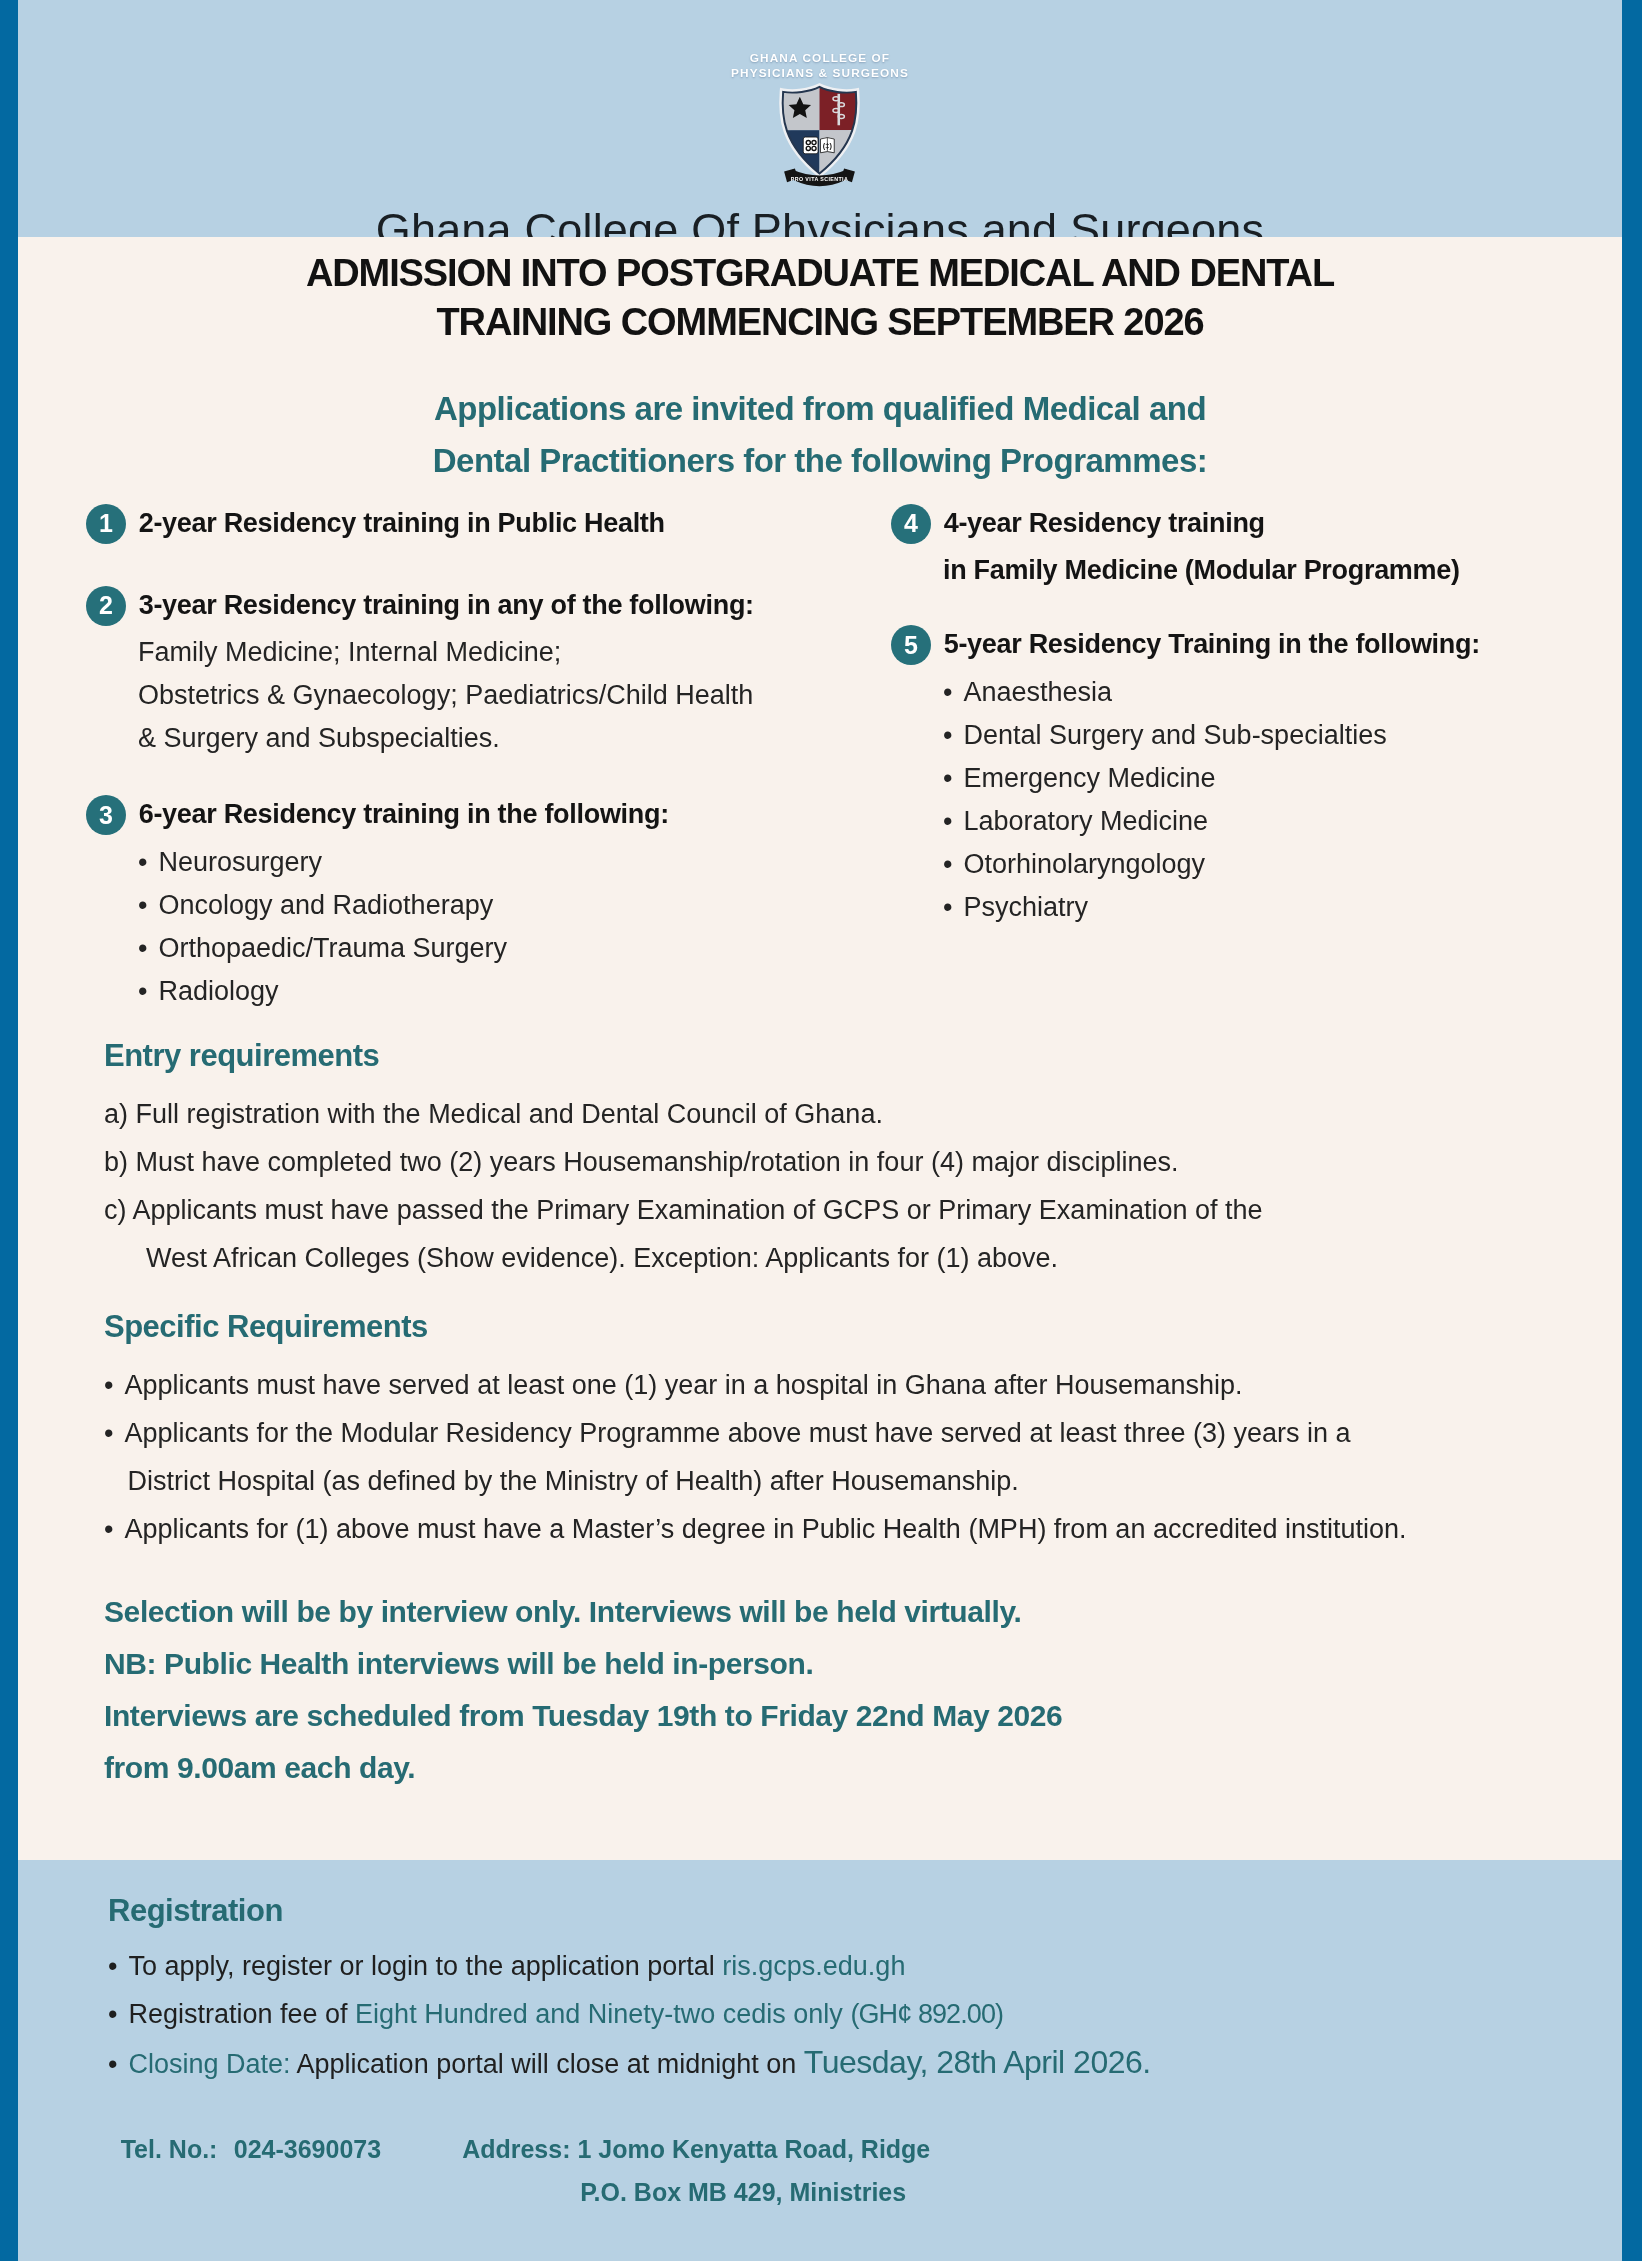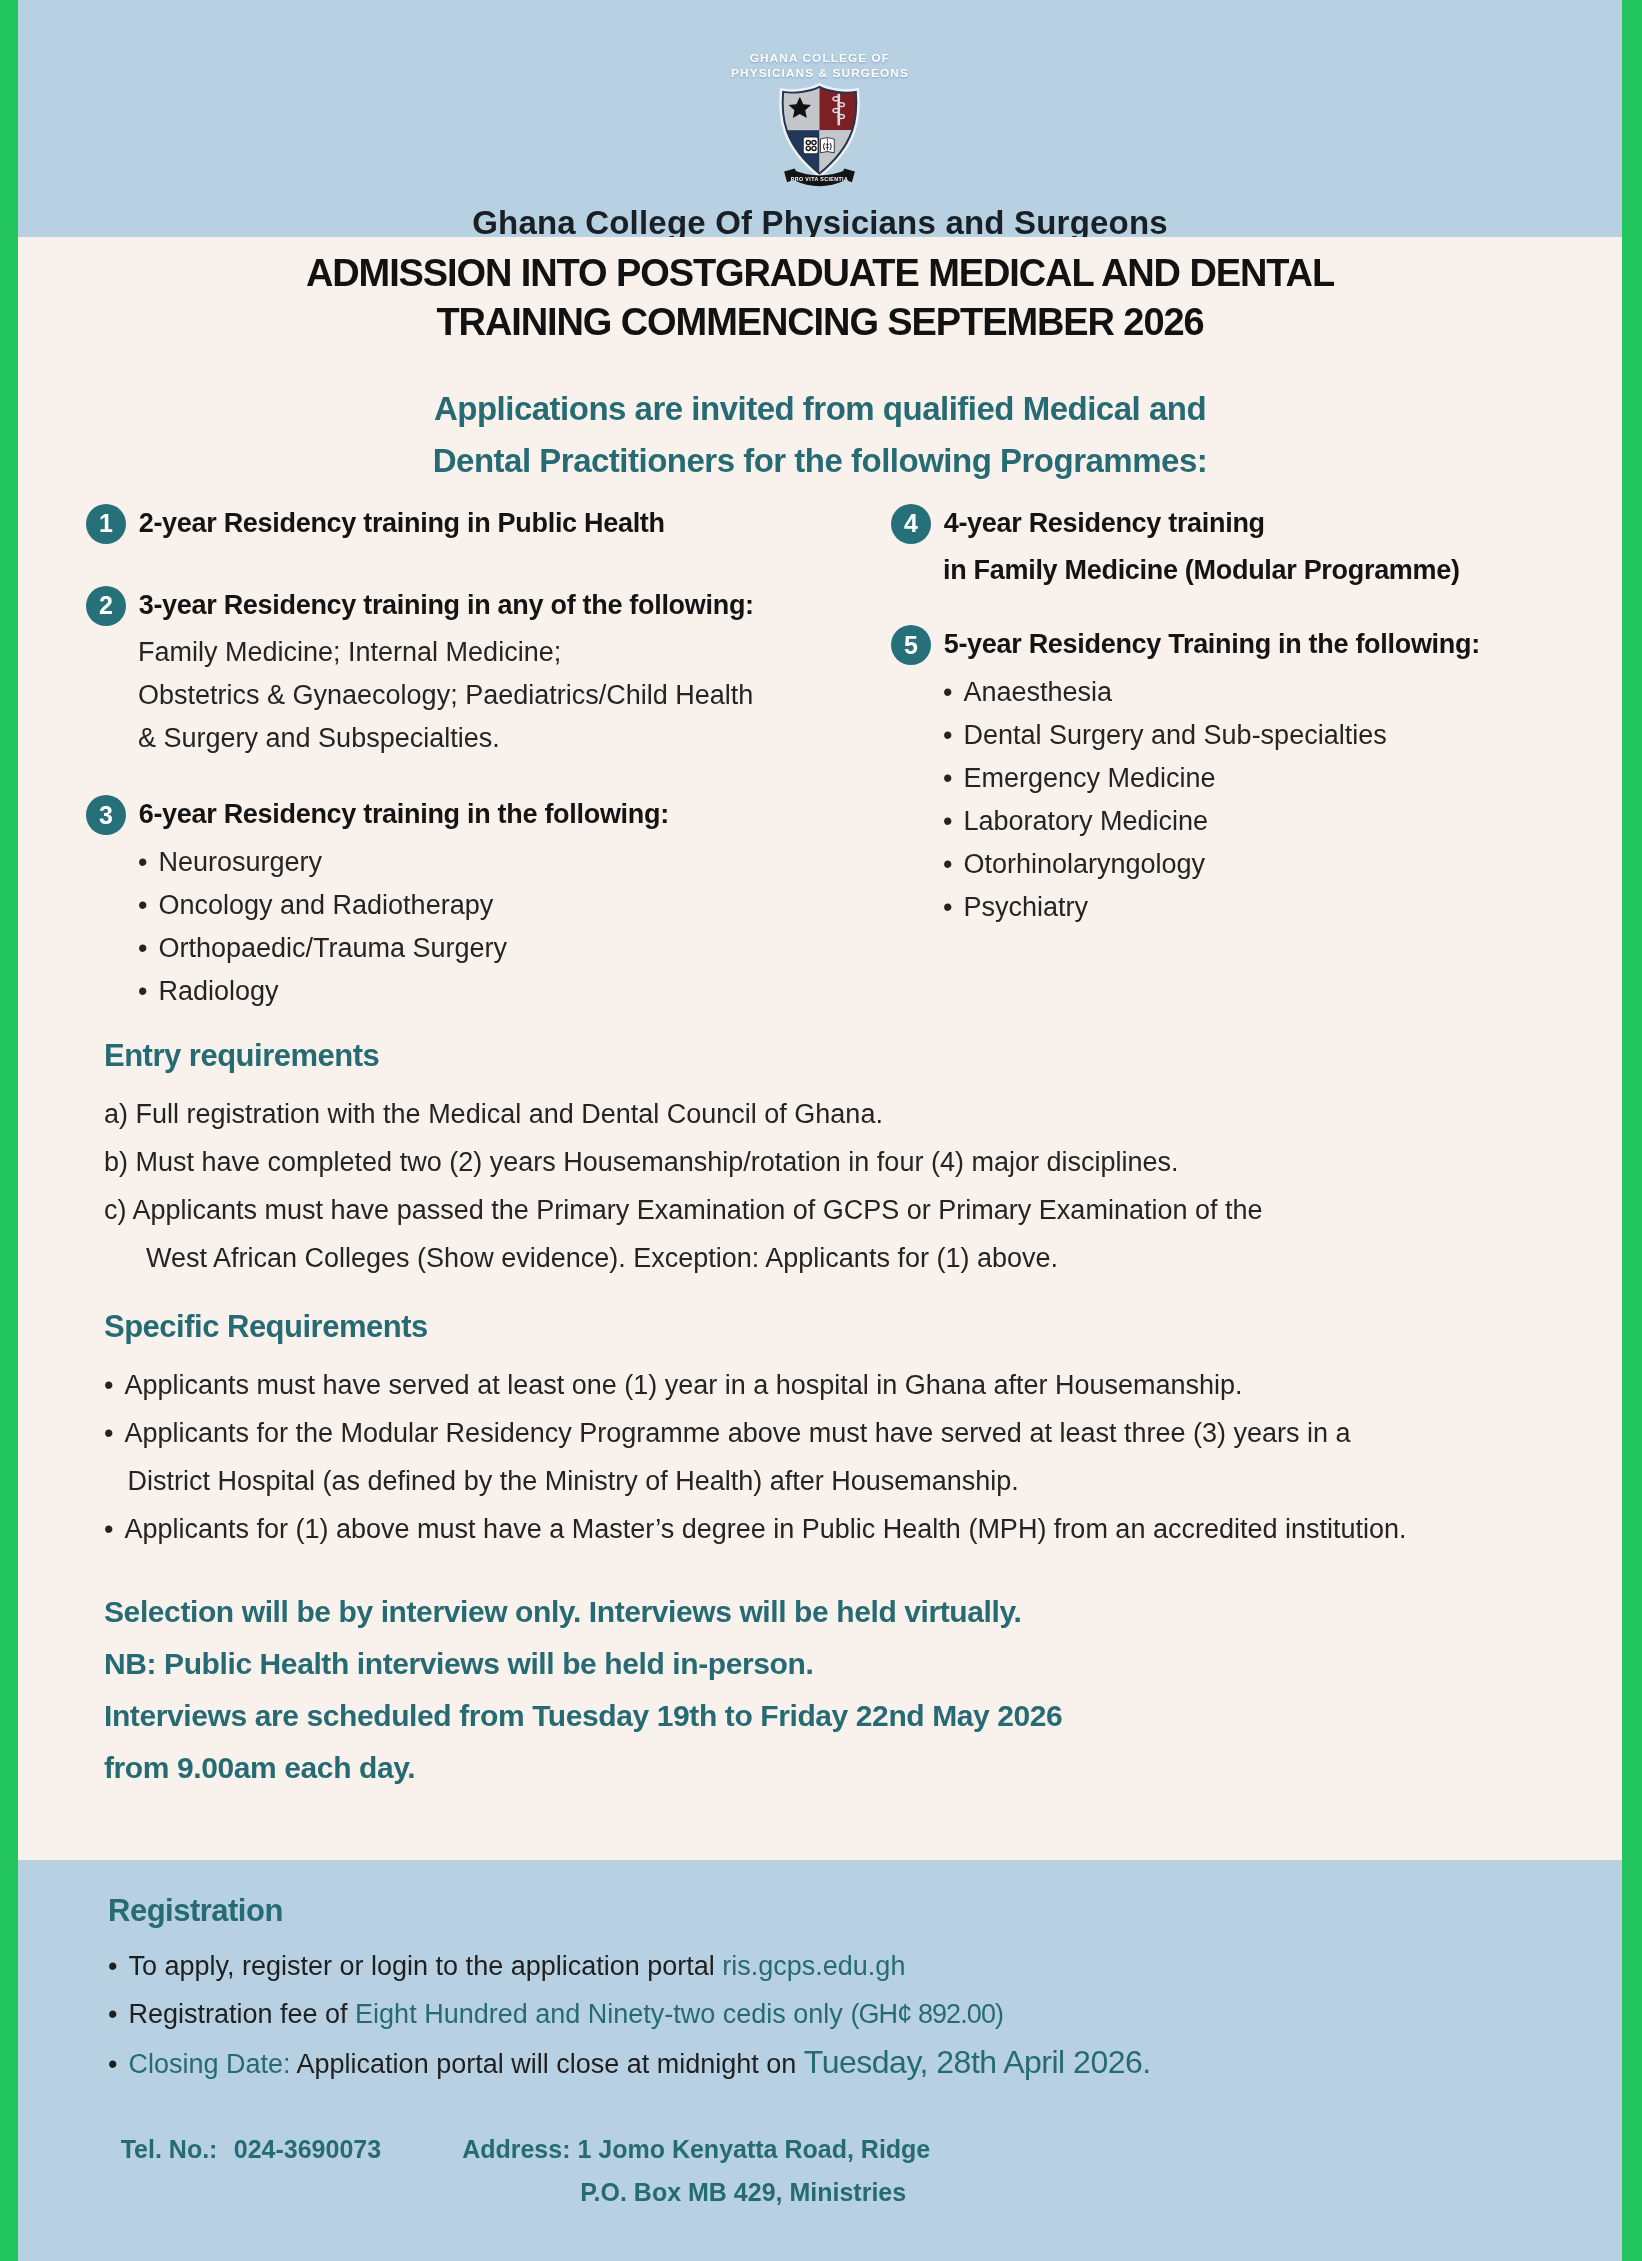--- a/index.html
+++ b/index.html
@@ -5,29 +5,29 @@
   :root{
     --band-blue:#b7d1e3;
     --cream:#f9f2ec;
     --teal:#266b73;
     --badge:#26707a;
     --ink:#1c1c1c;
   }
   *{margin:0;padding:0;box-sizing:border-box;}
   html,body{background:#ffffff;}
   body{font-family:"Liberation Sans", sans-serif;color:var(--ink);}
-  .page{position:relative;width:1643px;height:2262px;background:#22c55e;overflow:hidden;}
+  .page{position:relative;width:1643px;height:2262px;background:#0369a1;overflow:hidden;}
   .poster{position:absolute;left:18px;top:0;width:1604px;height:2262px;display:flex;flex-direction:column;}
 
   
   .band-top{height:256px;background:var(--band-blue);display:flex;flex-direction:column;align-items:center;overflow:hidden;}
   .crest{margin-top:51px;text-align:center;line-height:0;}
   .crest-text{color:#ffffff;font-weight:bold;font-size:11.8px;line-height:14.5px;letter-spacing:1.1px;text-shadow:0 0.9px 1.8px rgba(40,70,110,.35);}
   .crest-svg{width:119px;height:116px;margin-top:2.7px;}
-  .org-name{font-size:33px;font-weight:bold;color:#191f24;letter-spacing:0.2px;margin-top:5.4px;white-space:nowrap;}
+  .org-name{font-size:45px;font-weight:normal;color:#191f24;letter-spacing:0.2px;margin-top:5.4px;white-space:nowrap;}
 
   
   .band-main{height:1755px;background:var(--cream);overflow:hidden;}
   .title{margin-top:12.7px;text-align:center;font-size:38px;line-height:49px;font-weight:bold;color:#121212;letter-spacing:-1.1px;}
   .title span{display:block;white-space:nowrap;}
   .subtitle{margin-top:36px;text-align:center;font-size:33px;line-height:52px;font-weight:bold;color:var(--teal);letter-spacing:-0.5px;}
   .subtitle span{display:block;white-space:nowrap;}
 
   .grid{display:grid;grid-template-columns:805px 1fr;padding-left:68px;margin-top:14.5px;}
   .prog-head{display:flex;align-items:flex-start;}

